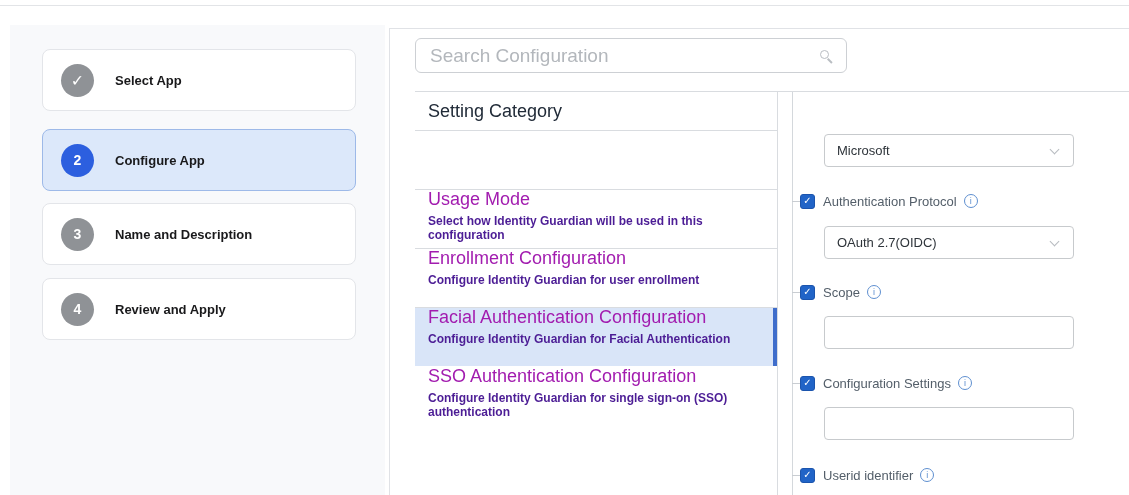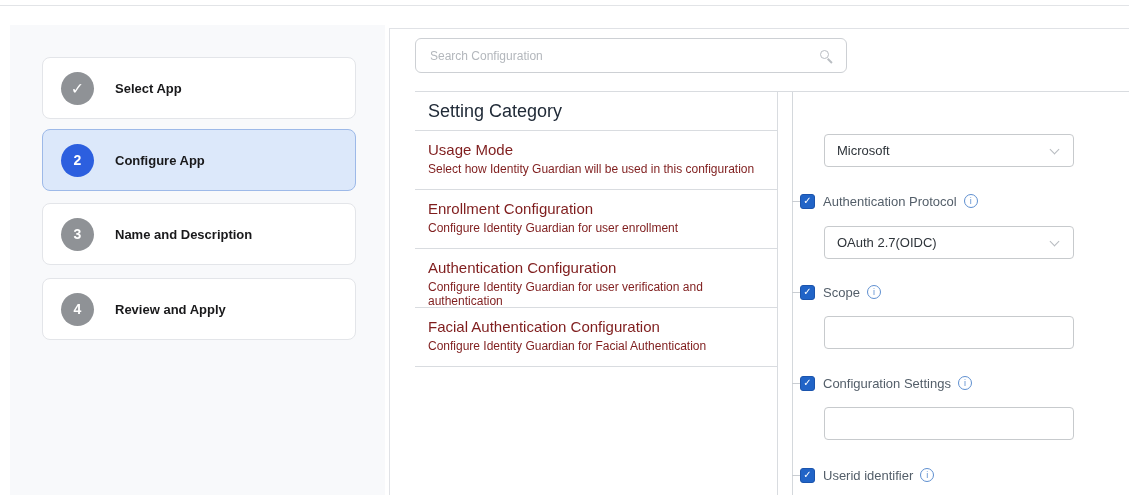--- a/index.html
+++ b/index.html
@@ -33,21 +33,21 @@
     background: #f8f9fb;
   }
   .step-card {
     position: absolute; left: 32px; width: 314px; height: 62px;
     background: #ffffff; border: 1px solid #e3e5e9; border-radius: 8px;
     display: flex; align-items: center; padding-left: 18px; cursor: pointer;
   }
   .step-card.active {
     background: #dce8fa; border: 1px solid #9db9e8;
   }
-  .step-card.s1 { top: 32px; }
+  .step-card.s1 { top: 24px; }
   .step-card.s2 { top: 104px; }
   .step-card.s3 { top: 178px; }
   .step-card.s4 { top: 253px; }
   .step-circle {
     width: 33px; height: 33px; border-radius: 50%;
     background: #8f9296; color: #ffffff;
     display: flex; align-items: center; justify-content: center;
     font-size: 14px; font-weight: 700; flex: 0 0 auto;
   }
   .step-card.active .step-circle { background: #2c5fdf; }
@@ -56,21 +56,21 @@
     margin-left: 21px; font-size: 13px; font-weight: 700; color: #19191b;
   }
   
   .search-box {
     position: absolute; left: 415px; top: 38px; width: 432px; height: 35px;
     border: 1px solid #cdd0d4; border-radius: 6px; background: #fff;
   }
   .search-input {
     width: 100%; height: 100%; border: none; outline: none; background: transparent;
     font-family: "Liberation Sans", sans-serif;
-    font-size: 12px; color: #303438; padding: 0 36px 0 14px;
+    font-size: 19px; color: #303438; padding: 0 36px 0 14px;
   }
   .search-input::placeholder { color: #b3b7bc; opacity: 1; }
   .search-icon {
     position: absolute; right: 17px; top: 11px; width: 9px; height: 9px;
     border: 1.5px solid #b9bdc2; border-radius: 50%;
   }
   .search-icon::after {
     content: ""; position: absolute; width: 6px; height: 1.5px;
     background: #b9bdc2; transform: rotate(45deg);
     right: -5px; bottom: -3px;
@@ -83,22 +83,22 @@
   .cat-list { position: absolute; left: 415px; top: 92px; width: 362px; }
   .cat-header {
     height: 39px; display: flex; align-items: center; padding-left: 13px;
     border-bottom: 1px solid #d9dce0;
     font-size: 18px; color: #212b38;
   }
   .cat-item {
     height: 59px; padding: 10px 12px 0 13px;
     border-bottom: 1px solid #d9dce0; cursor: pointer;
   }
-  .cat-item .cat-title { font-size: 15px; color: #7f1d1d; }
-  .cat-item .cat-desc { font-size: 12px; color: #7f1d1d; margin-top: 4px; }
+  .cat-item .cat-title { font-size: 18px; color: #a21caf; margin-top: 48px; }
+  .cat-item .cat-desc { font-size: 12px; color: #4c1d95; margin-top: 4px; font-weight: bold; }
   .cat-item.selected {
     background: #d9e5f8; border-bottom: none; height: 58px;
     border-right: 4px solid #3f6dcb;
   }
   
   .list-right-rule {
     position: absolute; left: 777px; top: 91px; bottom: 0; width: 1px;
     background: #d9dce0;
   }
   .tree-rule {
@@ -198,30 +198,30 @@
     <div class="cat-item">
       <div class="cat-title">Usage Mode</div>
       <div class="cat-desc">Select how Identity Guardian will be used in this configuration</div>
     </div>
 
     <div class="cat-item">
       <div class="cat-title">Enrollment Configuration</div>
       <div class="cat-desc">Configure Identity Guardian for user enrollment</div>
     </div>
 
-    <div class="cat-item">
-      <div class="cat-title">Authentication Configuration</div>
-      <div class="cat-desc">Configure Identity Guardian for user verification and authentication</div>
-    </div>
 
     <div class="cat-item">
       <div class="cat-title">Facial Authentication Configuration</div>
       <div class="cat-desc">Configure Identity Guardian for Facial Authentication</div>
     </div>
 
+    <div class="cat-item selected">
+      <div class="cat-title">SSO Authentication Configuration</div>
+      <div class="cat-desc">Configure Identity Guardian for single sign-on (SSO) authentication</div>
+    </div>
   </div>
 
   <div class="list-right-rule"></div>
   <div class="tree-rule"></div>
 
   <div class="field-control dropdown fc1">
     <span>Microsoft</span>
     <span class="caret"></span>
   </div>
 

